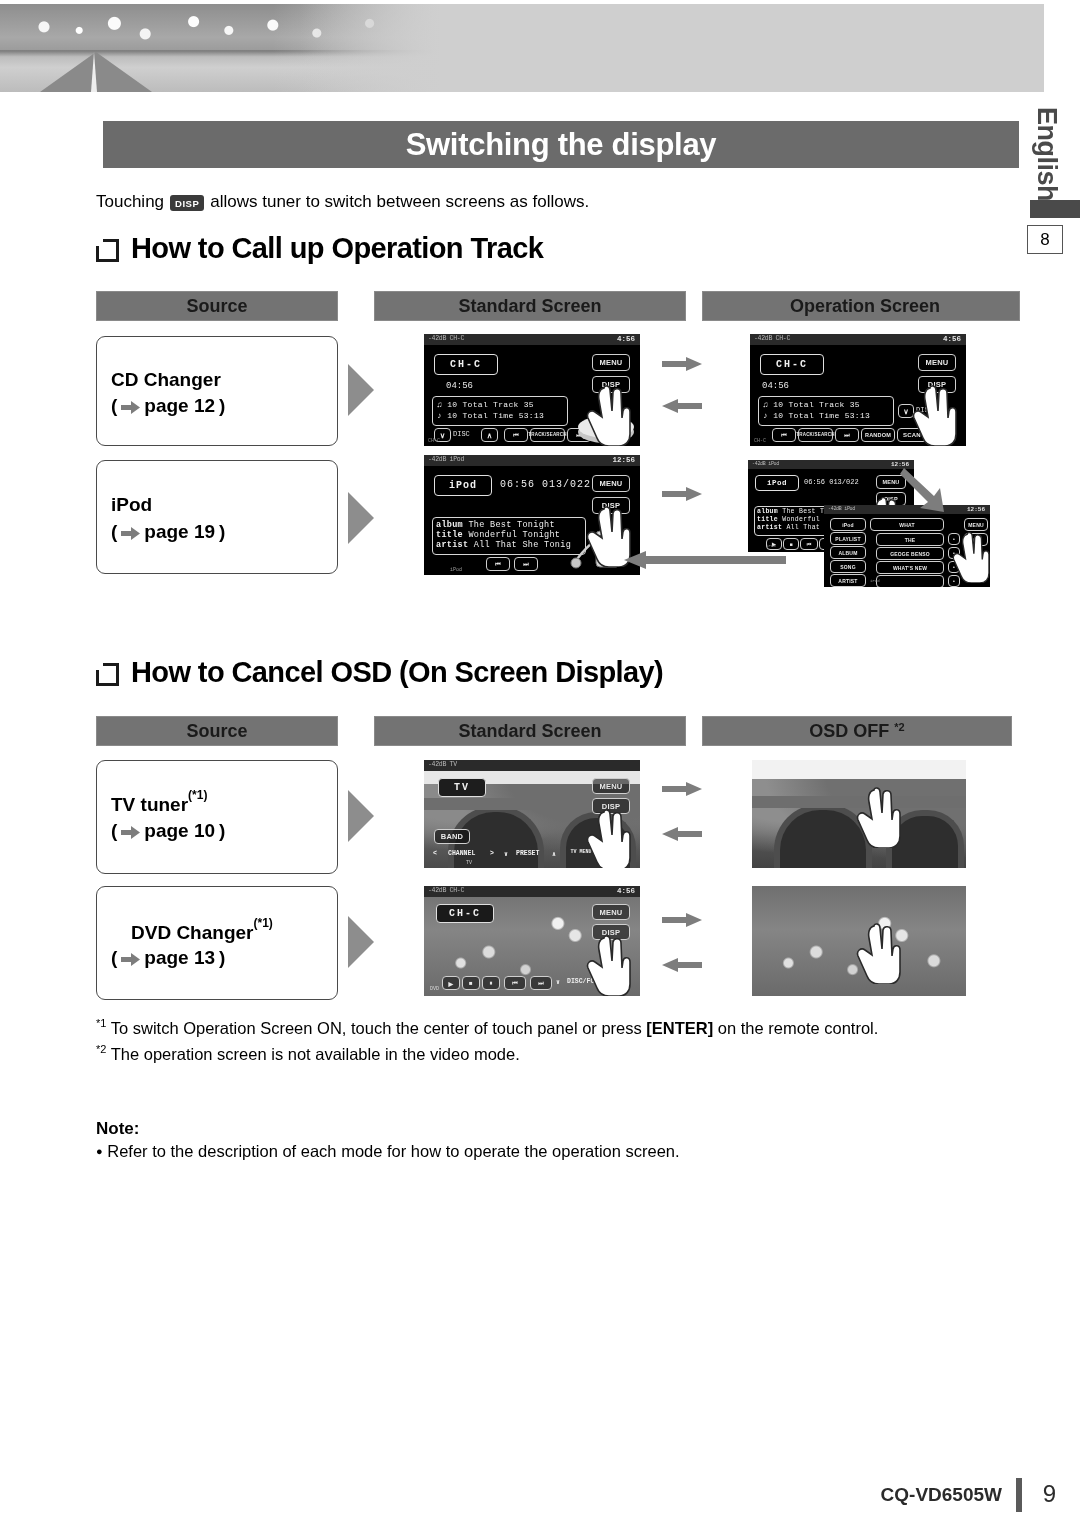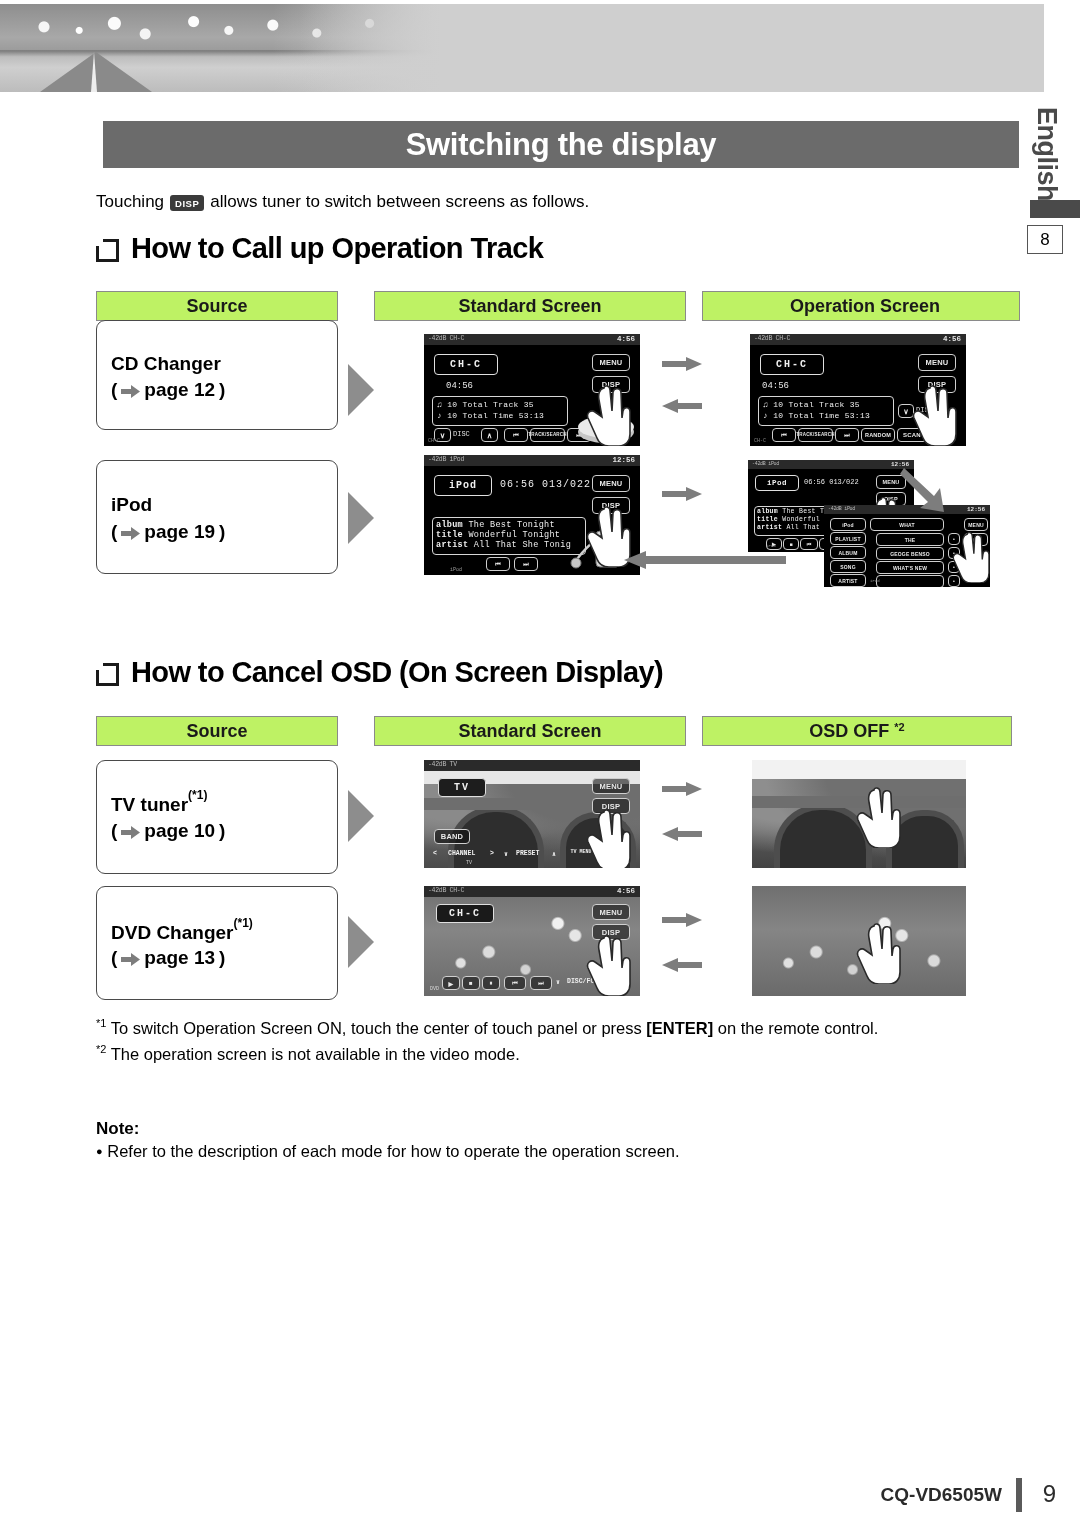--- a/index.html
+++ b/index.html
@@ -58,21 +58,21 @@
     position:relative;top:1px;}
 
   
   .sec-head{position:absolute;left:96px;font-weight:bold;font-size:29px;
     letter-spacing:-0.6px;white-space:nowrap;display:flex;align-items:center;gap:12px;}
   .sec-box{display:inline-block;width:17px;height:17px;border:3px solid #1a1a1a;
     position:relative;top:2px;}
   .sec-box:after{content:"";position:absolute;left:-3px;top:-3px;width:7px;height:7px;background:#fff;}
 
   
-  .colhdr{position:absolute;height:28px;border:1px solid #8a8a8a;background:#bef264;
+  .colhdr{position:absolute;height:28px;border:1px solid #8a8a8a;background:#737373;
     display:flex;align-items:center;justify-content:center;
     font-weight:bold;font-size:18px;color:#1a1a1a;}
   .colhdr.osd{font-size:18px;}
   .colhdr sup{font-size:11px;position:relative;top:-4px;}
 
   
   .srcbox{position:absolute;width:240px;border:1.6px solid #4a4a4a;border-radius:9px;
     background:#fff;}
   .srcbox .lbl{position:absolute;left:14px;font-weight:bold;font-size:19px;white-space:nowrap;}
   .srcbox .lbl sup{font-size:12px;position:relative;top:-5px;font-weight:bold;}
@@ -164,21 +164,21 @@
 
 <div class="sec-head" style="top:232px;">
   <span class="sec-box"></span>
   <span>How to Call up Operation Track</span>
 </div>
 
 <div class="colhdr" style="left:96px;top:291px;width:240px;">Source</div>
 <div class="colhdr" style="left:374px;top:291px;width:310px;">Standard Screen</div>
 <div class="colhdr" style="left:702px;top:291px;width:308px;padding-left:8px;">Operation Screen</div>
 
-<div class="srcbox" style="left:96px;top:320px;height:108px;">
+<div class="srcbox" style="left:96px;top:336px;height:108px;">
   <span class="lbl" style="top:32px;">CD Changer</span>
   <span class="pg" style="top:58px;">
     <span>(</span>
     <svg class="arr-sm" viewBox="0 0 19 13">
         <path d="M0 4h10V0l9 6.5L10 13V9H0z" fill="#7d7d7d"></path>
       </svg>
     <span>page 12</span>
       <span>)</span>
   </span>
 </div>
@@ -420,21 +420,21 @@
   <div class="arch" style="left:134px;top:50px;width:66px;height:58px;border-radius:36px 36px 0 0;"></div>
   <div style="position:absolute;left:0;top:36px;width:214px;height:12px;background:#6e6e6e;"></div>
   <div class="hand" style="left:92px;top:26px;">
     <svg width="62" height="62" viewBox="0 0 62 62">
         <path d="M30 4c-5 1-6 7-5 12l3 17-7-5c-4-3-9 1-7 6l9 20c2 5 6 8 12 8h10c7 0 11-5 11-12V28c0-5-6-6-7-1l-1 7-1-25c0-5-7-6-8-1l-1 19-2-21c0-5-6-5-6-2z" fill="#fff" stroke="#2a2a2a" stroke-width="1.6"></path>
       </svg>
   </div>
 </div>
 
 <div class="srcbox" style="left:96px;top:886px;height:112px;">
-  <span class="lbl" style="top:34px;">
+  <span class="lbl" style="top:34px;margin-left:20px;">
     <span>DVD Changer</span><sup>(*1)</sup>
   </span>
   <span class="pg" style="top:60px;">
     <span>(</span>
     <svg class="arr-sm" viewBox="0 0 19 13">
         <path d="M0 4h10V0l9 6.5L10 13V9H0z" fill="#7d7d7d"></path>
       </svg>
     <span>page 13</span>
       <span>)</span>
   </span>

